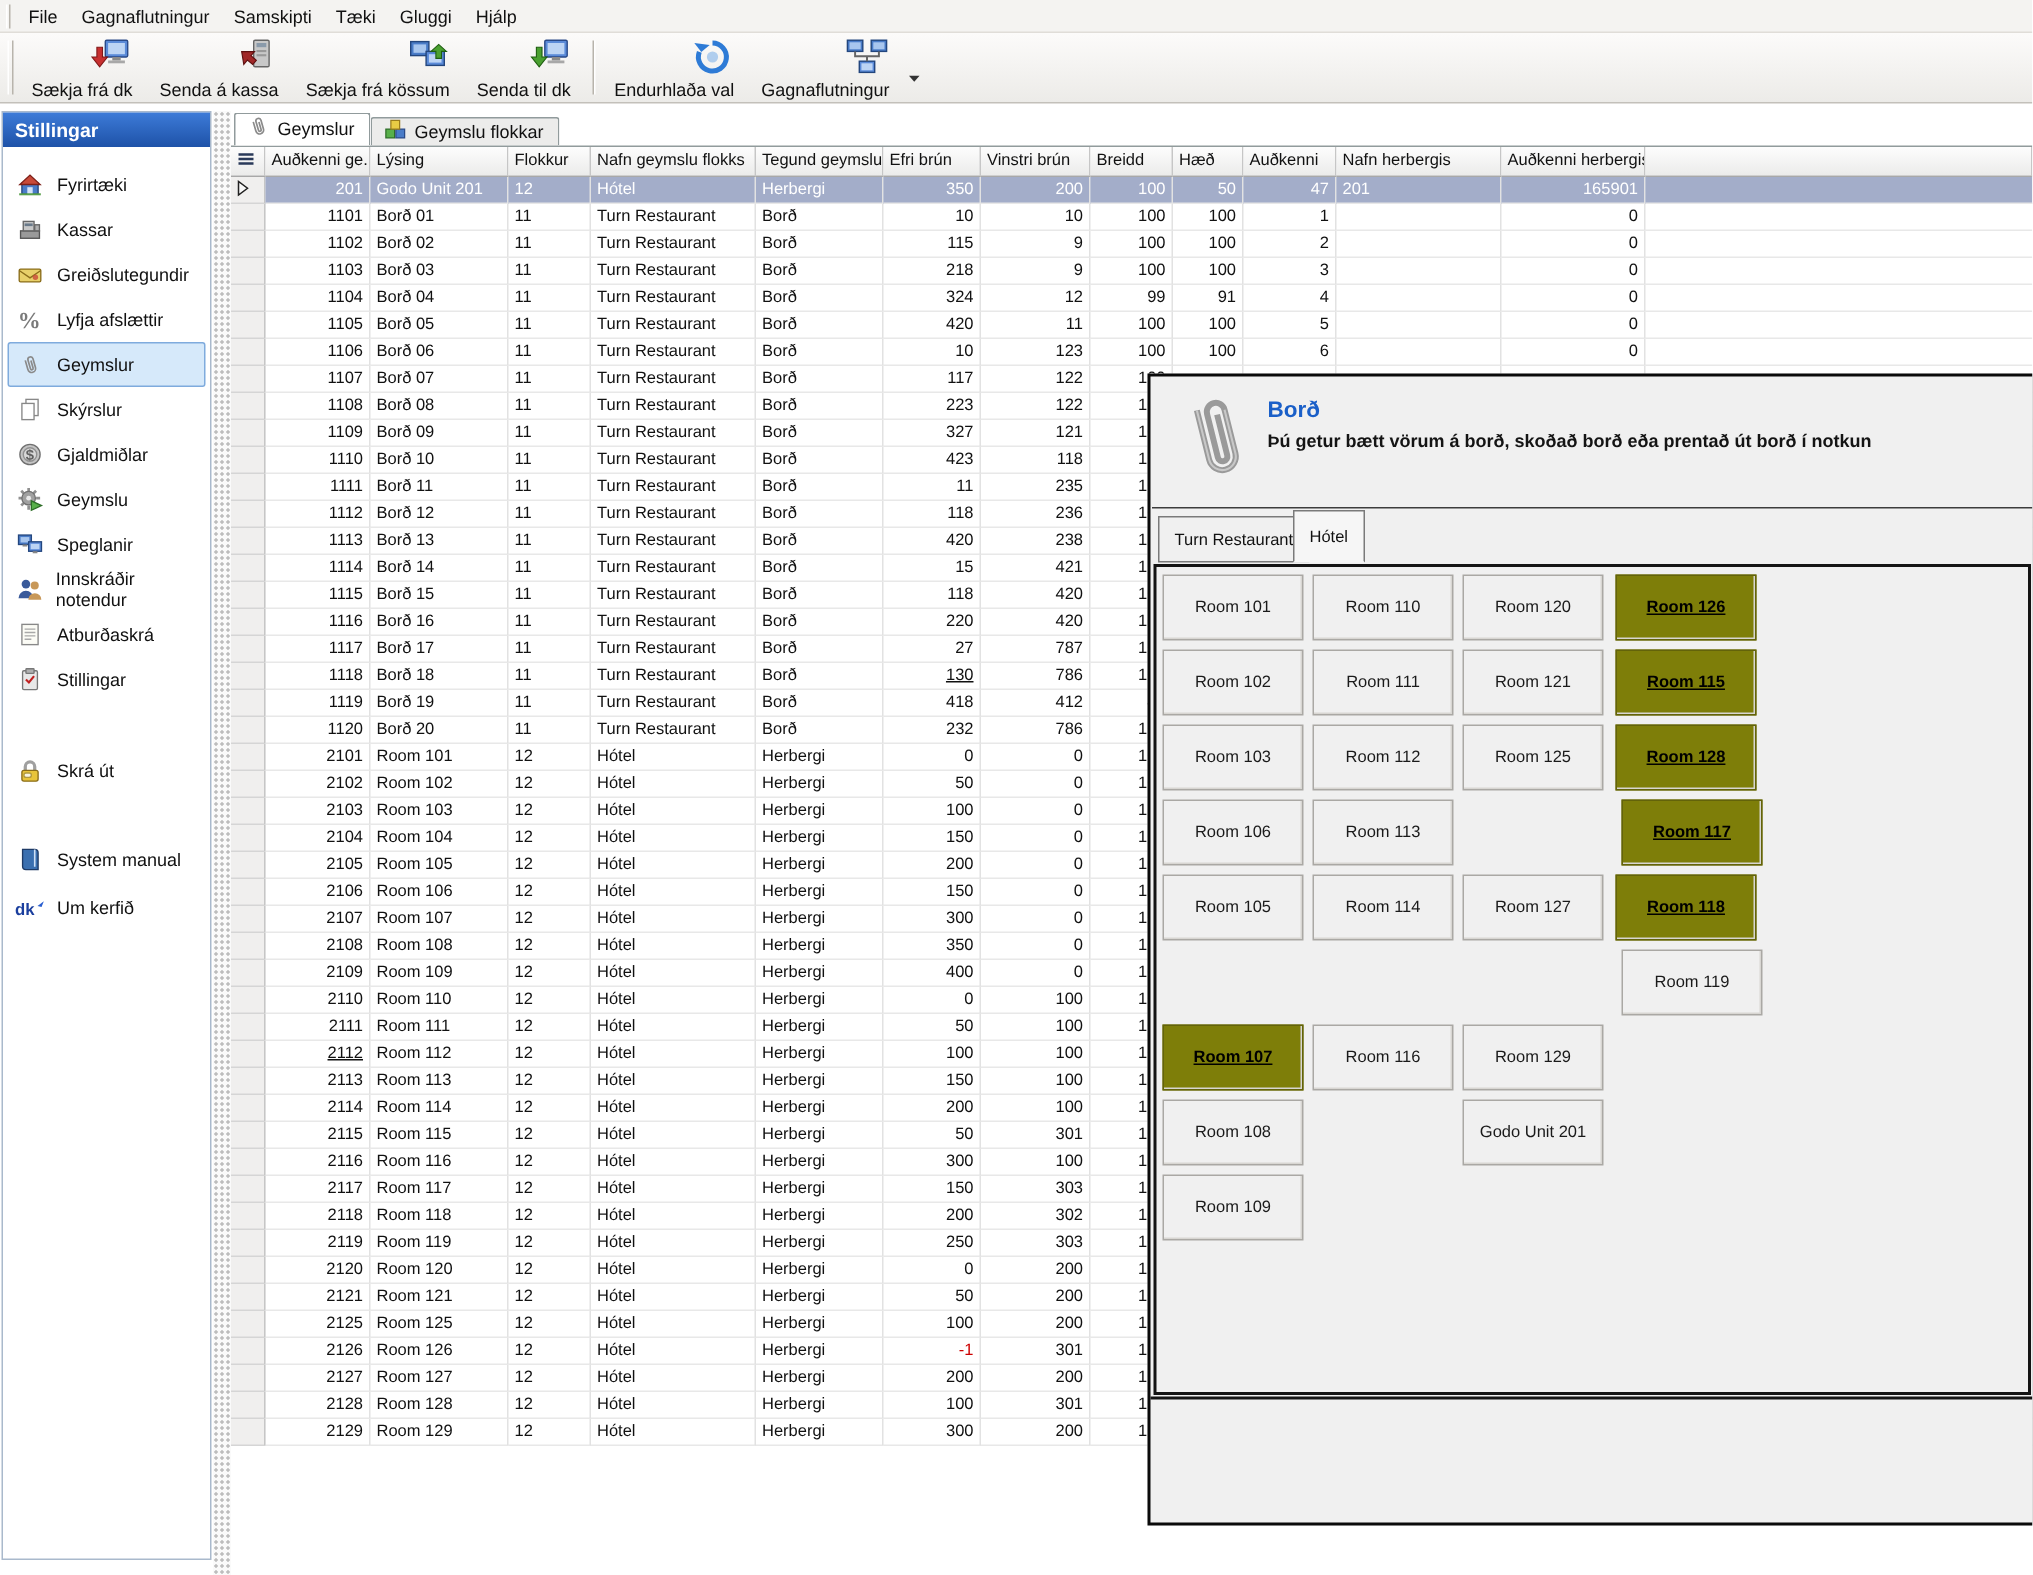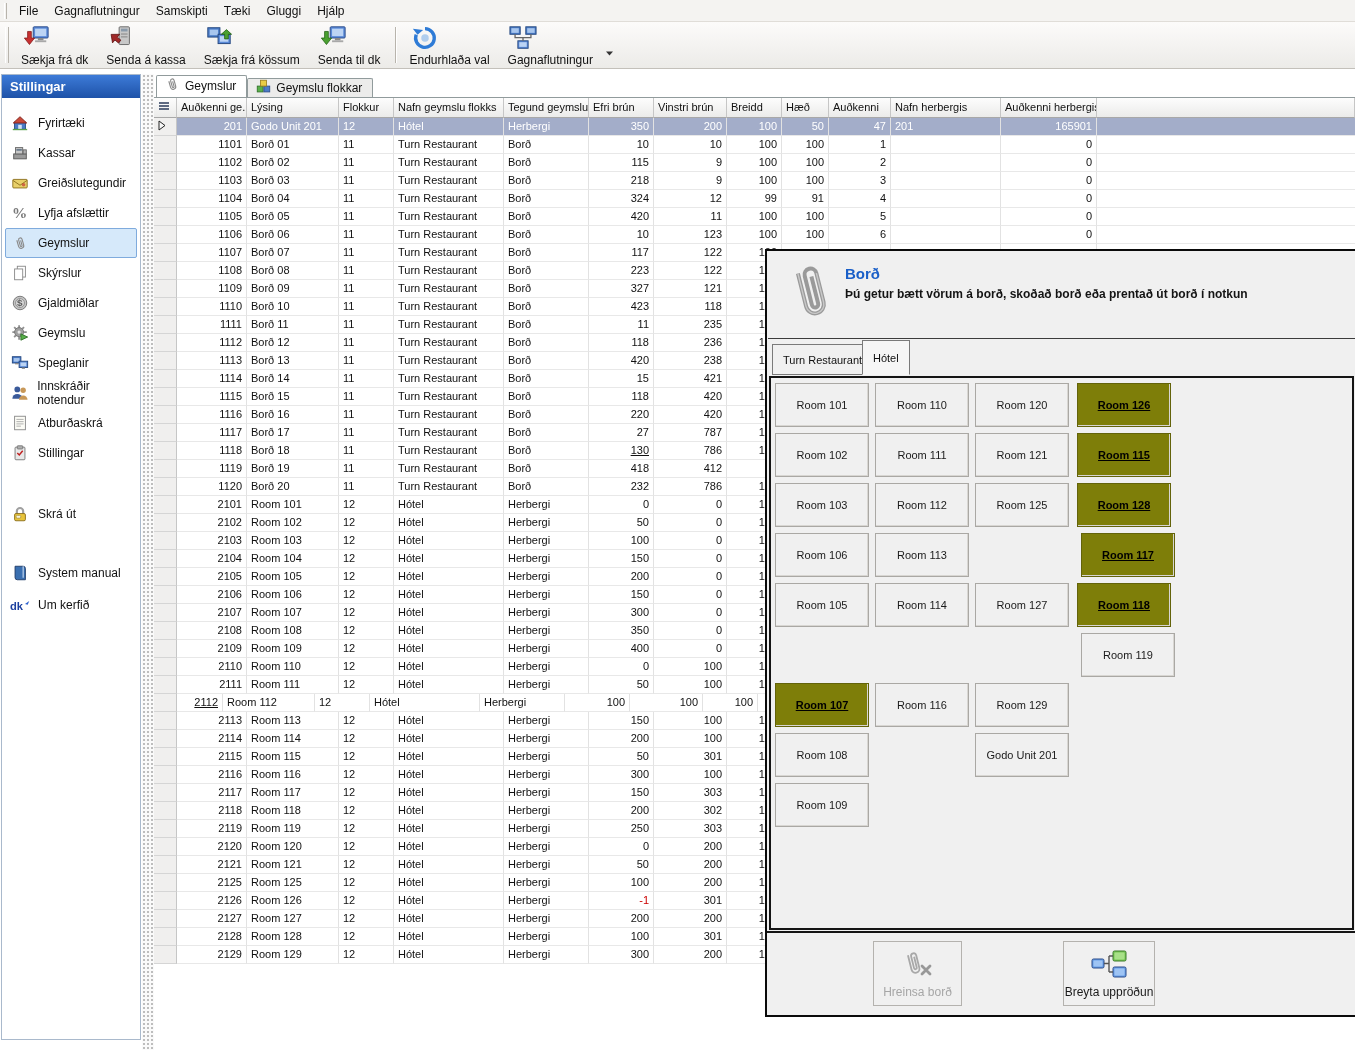--- a/index.html
+++ b/index.html
@@ -9,21 +9,21 @@
   
   .menubar{position:absolute;top:0;left:0;right:0;height:22px;background:#f4f3f1;
            border-bottom:1px solid #e0ddd8;display:flex;align-items:center;font-size:12px;}
   .grip{width:3px;height:16px;margin:0 4px 0 4px;border-left:1px solid #fff;border-right:1px solid #b8b4ac;}
   .menu-item{padding:3px 8px;cursor:default;}
   
   .toolbar{position:absolute;top:22px;left:0;right:0;height:47px;
            background:linear-gradient(#fcfbfa,#ecebe8);border-bottom:1px solid #c3c0ba;
            display:flex;align-items:stretch;padding:1px 2px;}
   .tgrip{width:4px;margin:4px 3px;border-left:1px solid #fff;border-right:1px solid #b8b4ac;}
-  .tbtn{display:flex;flex-direction:column;align-items:flex-start;justify-content:center;
+  .tbtn{display:flex;flex-direction:column;align-items:flex-end;justify-content:center;
         gap:1px;padding:4px 9px;font-size:12px;white-space:nowrap;}
   .ticon{height:29px;display:flex;align-items:flex-end;}
   .tsep{width:1px;background:#b8b4ac;margin:4px 5px;box-shadow:1px 0 0 #fff;}
   .toverflow{align-self:flex-end;padding:2px 3px 6px 3px;}
   
   .sidebar{position:absolute;top:74px;left:1px;width:140px;bottom:10px;background:#ffffff;
            border:1px solid #a9b9cc;}
   .sidebar-header{height:23px;background:linear-gradient(#3d7bd8,#1e52a8);color:#fff;
                   font-size:13px;font-weight:bold;display:flex;align-items:center;padding-left:8px;}
   .side-list{position:absolute;top:33px;left:3px;right:3px;}
@@ -889,21 +889,21 @@
             <div class="tcell num" style="width: 73px;">100</div>
             <div class="tcell num" style="width: 55px;">100</div>
             <div class="tcell num" style="width: 47px;"></div>
             <div class="tcell num" style="width: 62px;"></div>
             <div class="tcell" style="width: 110px;"></div>
             <div class="tcell num" style="width: 96px;"></div>
             <div class="tcell filler" style="flex: 1 1 0%;"></div>
           </div>
           <div class="trow">
             <div class="tcell marker" style="width: 23px;"></div>
-            <div class="tcell num" style="width: 46px; text-decoration: underline;">2112</div>
+            <div class="tcell num" style="width: 70px; text-decoration: underline;">2112</div>
             <div class="tcell" style="width: 92px;">Room 112</div>
             <div class="tcell" style="width: 55px;">12</div>
             <div class="tcell" style="width: 110px;">Hótel</div>
             <div class="tcell" style="width: 85px;">Herbergi</div>
             <div class="tcell num" style="width: 65px;">100</div>
             <div class="tcell num" style="width: 73px;">100</div>
             <div class="tcell num" style="width: 55px;">100</div>
             <div class="tcell num" style="width: 47px;"></div>
             <div class="tcell num" style="width: 62px;"></div>
             <div class="tcell" style="width: 110px;"></div>
@@ -1175,40 +1175,15 @@
         <div class="room active" style="left: 306px; top: 205px;">Room 118</div>
         <div class="room" style="left: 310px; top: 255px;">Room 119</div>
         <div class="room active" style="left: 4px; top: 305px;">Room 107</div>
         <div class="room" style="left: 104px; top: 305px;">Room 116</div>
         <div class="room" style="left: 204px; top: 305px;">Room 129</div>
         <div class="room" style="left: 4px; top: 355px;">Room 108</div>
         <div class="room" style="left: 204px; top: 355px;">Godo Unit 201</div>
         <div class="room" style="left: 4px; top: 405px;">Room 109</div>
       </div>
     <div class="dlg-actions" id="dlgActions">
-        <div class="action disabled" style="left: 106px; width: 89px;">
-          <span class="aicon">
-            <svg width="36" height="32" viewBox="0 0 36 32">
-              <g transform="rotate(-14 14 14)">
-                <path d="M10 5 V20 a4 4 0 0 0 8 0 V7 a2.6 2.6 0 0 0 -5.2 0 v12 a1.4 1.4 0 0 0 2.8 0 V8" fill="none" stroke="#a8a8a8" stroke-width="1.8"></path>
-              </g>
-              <path d="M22 17 l8 8 M30 17 l-8 8" stroke="#989898" stroke-width="2.8" stroke-linecap="round"></path>
-            </svg>
-          </span>
-          <span>Hreinsa borð</span>
-        </div>
-        <div class="action" style="left: 296px; width: 92px;">
-          <span class="aicon">
-            <svg width="38" height="32" viewBox="0 0 38 32">
-              <rect x="2" y="10" width="12" height="9" rx="1.5" fill="#6aa0e8" stroke="#2a4a88"></rect>
-              <rect x="3.5" y="11.5" width="9" height="6" rx="1" fill="#9ec4f4"></rect>
-              <rect x="23" y="2" width="13" height="10" rx="1.5" fill="#7ac858" stroke="#3a7a28"></rect>
-              <rect x="24.5" y="3.5" width="10" height="7" rx="1" fill="#a8e088"></rect>
-              <rect x="23" y="18" width="13" height="10" rx="1.5" fill="#6aa0e8" stroke="#2a4a88"></rect>
-              <rect x="24.5" y="19.5" width="10" height="7" rx="1" fill="#9ec4f4"></rect>
-              <path d="M14 14.5 h5 M19 7 v16 M19 7 h4 M19 23 h4" stroke="#555" fill="none" stroke-width="1.4"></path>
-            </svg>
-          </span>
-          <span>Breyta uppröðun</span>
-        </div>
       </div>
   </div>
 </div>
 
 </body></html>

